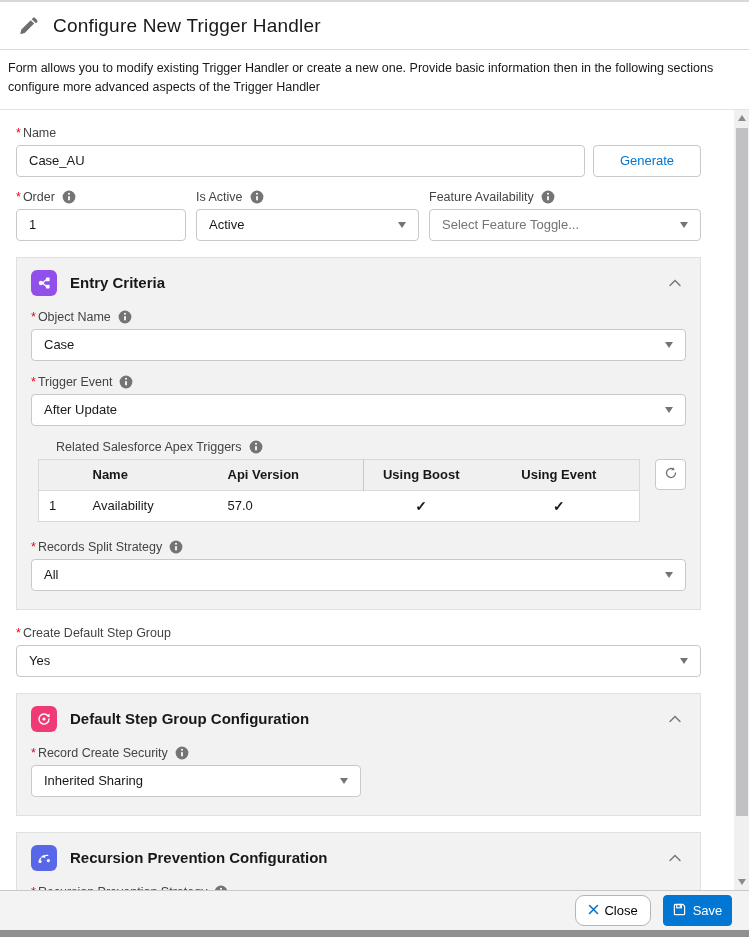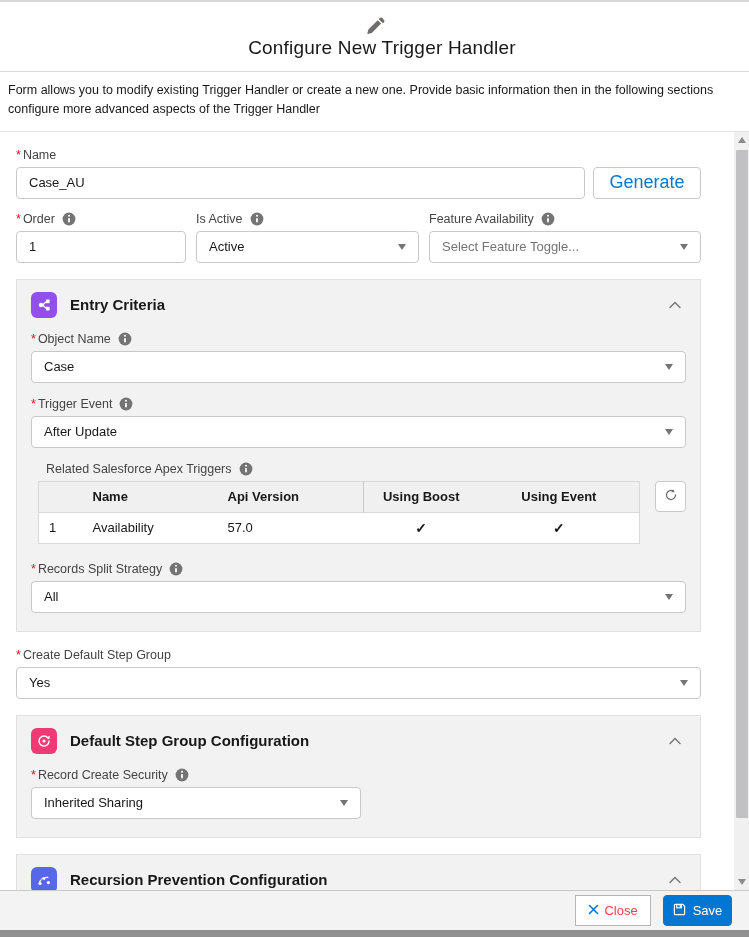--- a/index.html
+++ b/index.html
@@ -1,21 +1,21 @@
 <!DOCTYPE html>
 <html><head>
 <meta charset="utf-8">
 <style>
   * { margin:0; padding:0; box-sizing:border-box; }
   html,body { width:749px; height:937px; }
   body { font-family:"Liberation Sans", sans-serif; background:#909090; }
   .window { width:749px; height:937px; background:#fff; display:flex; flex-direction:column; overflow:hidden; border-top:2px solid #d8d8d8; }
 
   
-  .modal-header { display:flex; align-items:center; padding:13px 16px 12px 18px; border-bottom:1px solid #d9d9d9; background:#fff;flex-direction:column; }
+  .modal-header { display:flex; align-items:center; padding:13px 16px 12px 18px; border-bottom:1px solid #d9d9d9; background:#fff; }
   .modal-header .title { font-size:19px; font-weight:400; color:#181818; margin-left:13px; letter-spacing:.2px; }
   .pencil-wrap { width:22px; height:22px; display:flex; align-items:center; justify-content:center; }
 
   
   .modal-desc { padding:9px 14px 11px 8px; font-size:12.5px; line-height:1.55; color:#181818; background:#fff; }
 
   
   .scroll-wrap { position:relative; flex:1; border-top:1px solid #e3e3e3; overflow:hidden; background:#fff; }
   .scroll-content { position:absolute; left:0; top:0; right:15px; bottom:0; padding:16px 33px 0 16px; overflow:hidden; }
 
@@ -31,21 +31,21 @@
   .field-label { display:flex; align-items:center; font-size:12.5px; color:#444; margin-bottom:5px; }
   .req { color:#ea001e; margin-right:2px; font-size:12.5px; }
   .info-icon { margin-left:7px; display:inline-flex; }
   .text-input { width:100%; height:32px; border:1px solid #c9c9c9; border-radius:4px; padding:0 12px; font-size:13px; color:#181818; font-family:"Liberation Sans",sans-serif; background:#fff; outline:none; }
   .dropdown { height:32px; border:1px solid #c9c9c9; border-radius:4px; background:#fff; display:flex; align-items:center; justify-content:space-between; padding:0 12px; font-size:13px; color:#181818; cursor:pointer; }
   .dropdown .ph { color:#747474; }
   .dd-arrow { width:0; height:0; border-left:4.5px solid transparent; border-right:4.5px solid transparent; border-top:6px solid #747474; }
 
   .row-name { display:flex; gap:8px; align-items:stretch; }
   .name-col { flex:1; }
-  .btn-generate { width:108px; height:32px; align-self:flex-end; background:#fff; border:1px solid #c9c9c9; border-radius:4px; color:#0176d3; font-size:18px; font-family:"Liberation Sans",sans-serif; cursor:pointer; }
+  .btn-generate { width:108px; height:32px; align-self:flex-end; background:#fff; border:1px solid #c9c9c9; border-radius:4px; color:#0176d3; font-size:13px; font-family:"Liberation Sans",sans-serif; cursor:pointer; }
 
   .row-three { display:flex; gap:10px; margin-top:13px; }
   .col-order { width:170px; }
   .col-active { width:223px; }
   .col-feature { flex:1; }
 
   
   .section { margin-top:16px; background:#f3f2f2; border:1px solid #e1e0e0; border-radius:0; padding:12px 14px 18px 14px; }
   .section-header { display:flex; align-items:center; }
   .section-icon { width:26px; height:26px; border-radius:6px; display:flex; align-items:center; justify-content:center; flex-shrink:0; }
@@ -73,21 +73,21 @@
   .btn-refresh { width:31px; height:31px; background:#fff; border:1px solid #c9c9c9; border-radius:4px; display:flex; align-items:center; justify-content:center; cursor:pointer; }
 
   .row-two { display:flex; gap:14px; }
   .col-rls { width:330px; }
   .col-aon { flex:1; }
 
   .standalone-field { margin-top:16px; }
 
   
   .modal-footer { height:40px; background:#f3f3f3; border-top:1px solid #c9c9c9; display:flex; align-items:center; justify-content:flex-end; gap:12px; padding-right:17px; }
-  .btn-close { height:31px; width:76px; background:#fff; border:1px solid #b5b5b5; border-radius:0; color:#ef4444; font-size:13px; font-family:"Liberation Sans",sans-serif; display:flex; align-items:center; justify-content:center; gap:5px; cursor:pointer; }
+  .btn-close { height:31px; width:76px; background:#fff; border:1px solid #b5b5b5; border-radius:9px; color:#000000; font-size:13px; font-family:"Liberation Sans",sans-serif; display:flex; align-items:center; justify-content:center; gap:5px; cursor:pointer; }
   .btn-save { height:31px; width:69px; background:#0176d3; border:1px solid #0176d3; border-radius:4px; color:#fff; font-size:13px; font-family:"Liberation Sans",sans-serif; display:flex; align-items:center; justify-content:center; gap:7px; cursor:pointer; }
   .window-edge { height:7px; background:#909090; }
 </style>
 </head>
 <body>
 
 <div class="window">
 
   <div class="modal-header">
     <span class="pencil-wrap">
@@ -206,21 +206,21 @@
                 <rect x="6.1" y="5.9" width="1.8" height="4.6" rx="0.9" fill="#fff"></rect>
                 <circle cx="7" cy="3.8" r="1" fill="#fff"></circle>
               </svg>
           </span>
         </div>
         <div class="dropdown">
           <span>After Update</span>
           <span class="dd-arrow"></span>
         </div>
 
-        <div class="field-label" style="margin-left:15px;">
+        <div class="field-label" style="margin-left:25px;">
           <span>Related Salesforce Apex Triggers</span>
           <span class="info-icon">
             <svg width="14" height="14" viewBox="0 0 14 14">
                 <circle cx="7" cy="7" r="6.4" fill="#747474"></circle>
                 <rect x="6.1" y="5.9" width="1.8" height="4.6" rx="0.9" fill="#fff"></rect>
                 <circle cx="7" cy="3.8" r="1" fill="#fff"></circle>
               </svg>
           </span>
         </div>
 

